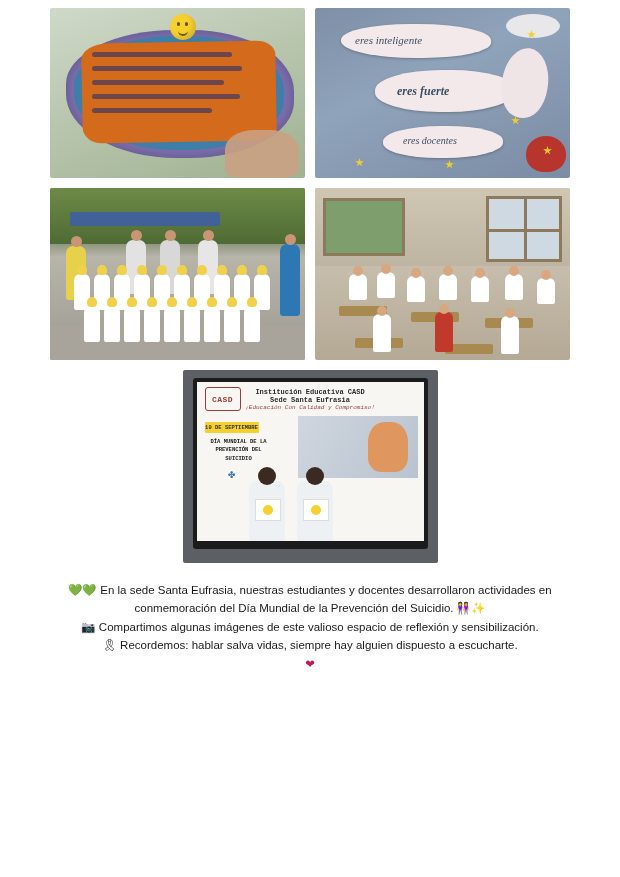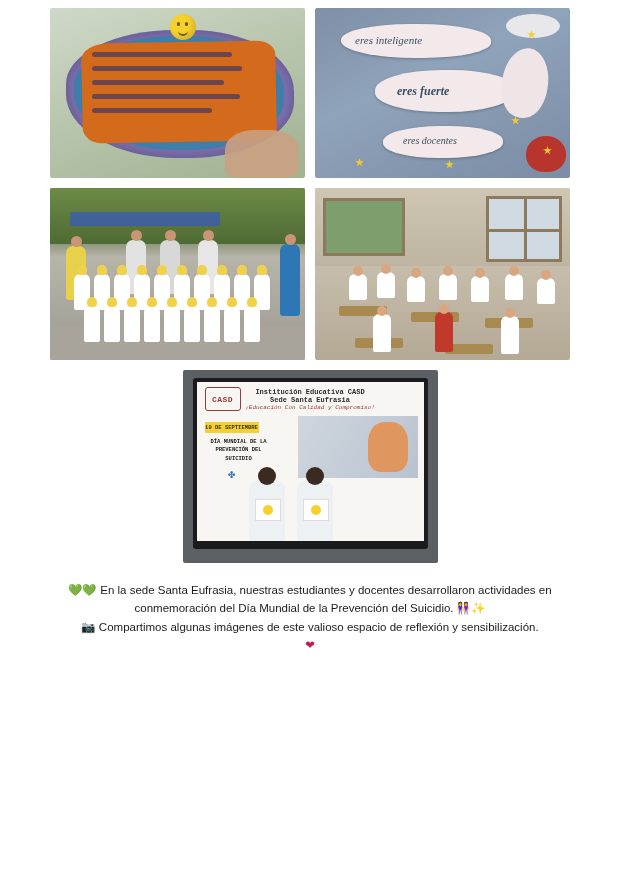--- a/index.html
+++ b/index.html
@@ -411,16 +411,20 @@
   <div class="caption">
     <p>
       <span class="emoji">💚💚</span>
       <span>En la sede Santa Eufrasia, nuestras estudiantes y docentes desarrollaron actividades en conmemoración del Día Mundial de la Prevención del Suicidio.</span>
       <span class="emoji">👭✨</span>
     </p>
     <p>
       <span class="emoji">📷</span>
       <span>Compartimos algunas imágenes de este valioso espacio de reflexión y sensibilización.</span>
     </p>
+    <p>
+      <span class="emoji">🎗</span>
+      <span>Recordemos: hablar salva vidas, siempre hay alguien dispuesto a escucharte.</span>
+    </p>
     <p class="heart-line emoji">❤</p>
   </div>
 
 </div>
 
 </body></html>

